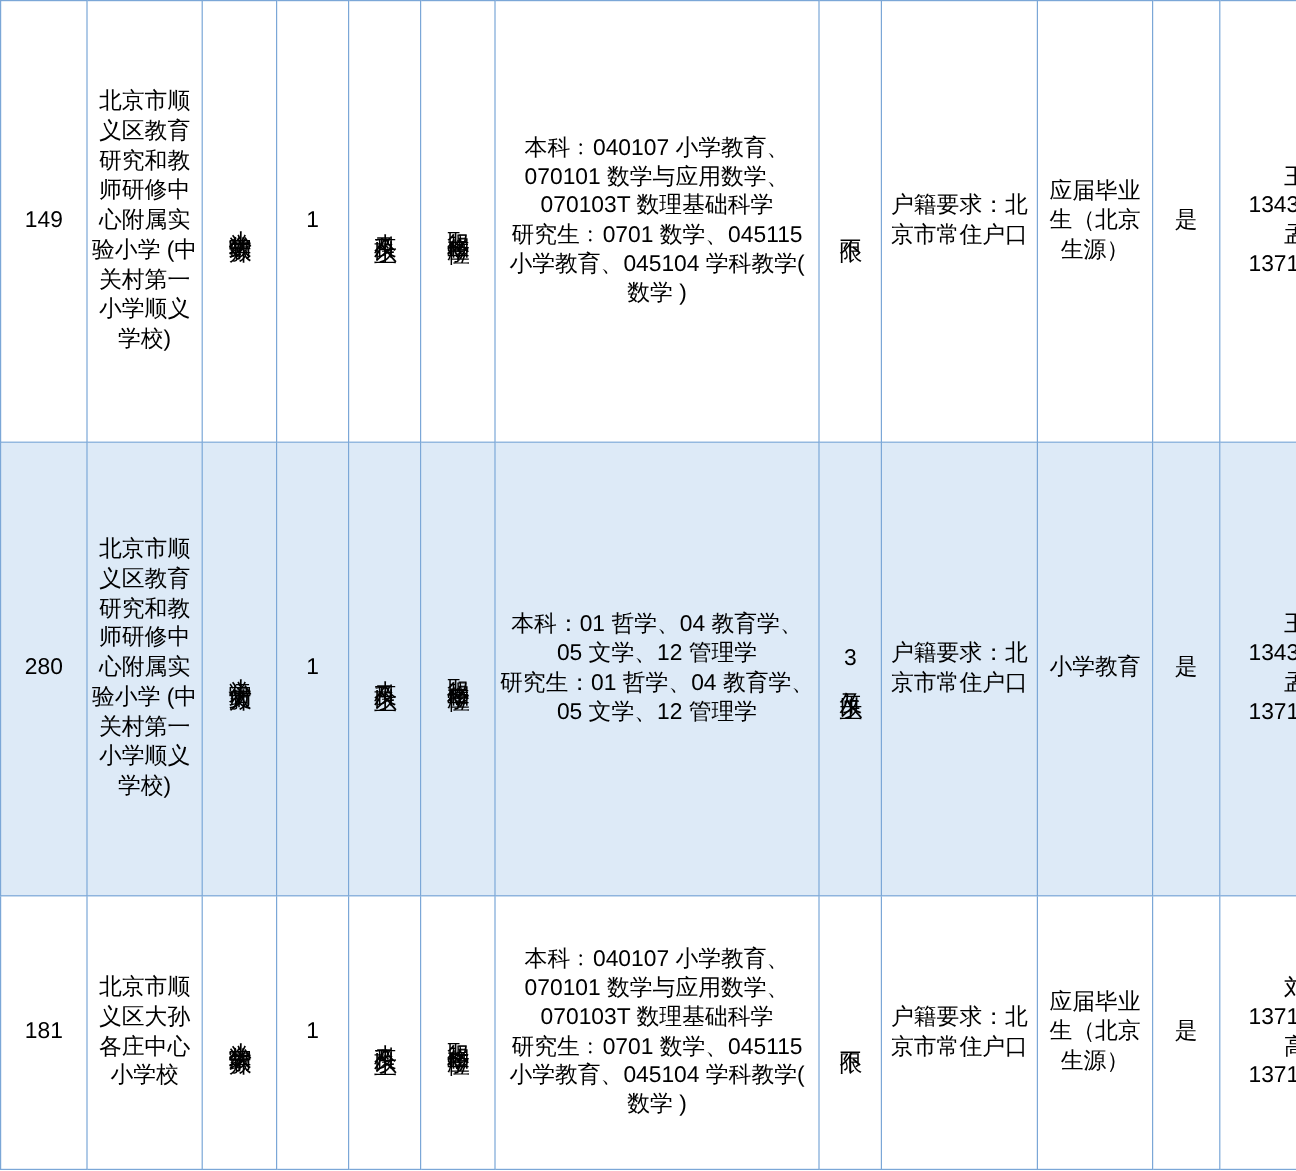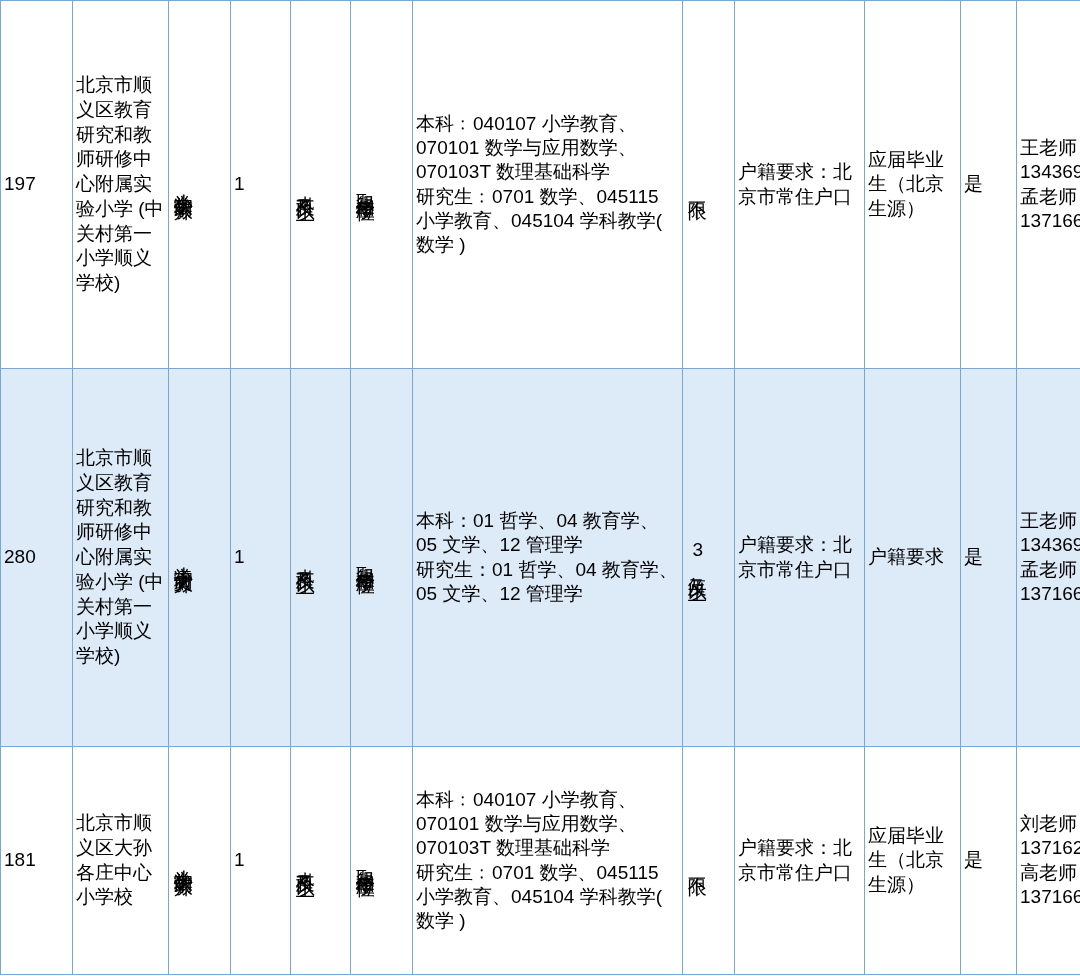--- a/index.html
+++ b/index.html
@@ -14,21 +14,21 @@
     color: #000000;
     overflow: hidden;
   }
   table.recruit-table {
     width: 1080px;
     border-collapse: collapse;
     table-layout: fixed;
   }
   table.recruit-table td {
     border: 1px solid #7ba7d7;
-    text-align: left;
+    text-align: center;
     vertical-align: middle;
     padding: 16px 3px;
     font-size: 19px;
     line-height: 1.28;
     word-break: break-word;
   }
   
   col.c-no      { width: 72px; }
   col.c-unit    { width: 96px; }
   col.c-post    { width: 62px; }
@@ -95,21 +95,21 @@
       <col class="c-degree">
       <col class="c-major">
       <col class="c-exp">
     <col class="c-other">
       <col class="c-ident">
       <col class="c-inter">
       <col class="c-contact">
   </colgroup>
   <tbody>
     <tr class="row-plain" style="height:368px">
-      <td class="cell-no">197</td>
+      <td class="cell-no">149</td>
       <td><span class="cell-unit">北京市顺义区教育研究和教师研修中心附属实验小学 (中关村第一小学顺义学校)</span></td>
       <td><span class="vertical">小学数学教师</span></td>
       <td>1</td>
       <td><span class="vertical">本科及以上</span></td>
       <td><span class="vertical">取得相应学位</span></td>
       <td class="cell-major nowrapline">本科﹕040107 小学教育、070101 数学与应用数学、070103T 数理基础科学
 研究生﹕0701 数学、045115 小学教育、045104 学科教学( 数学 )</td>
       <td><span class="vertical">不限</span></td>
       <td class="cell-other">户籍要求：北京市常住户口</td>
       <td class="cell-ident">应届毕业生（北京生源）</td>
@@ -121,21 +121,21 @@
       <td class="cell-no">280</td>
       <td><span class="cell-unit">北京市顺义区教育研究和教师研修中心附属实验小学 (中关村第一小学顺义学校)</span></td>
       <td><span class="vertical">小学语文教师</span></td>
       <td>1</td>
       <td><span class="vertical">本科及以上</span></td>
       <td><span class="vertical">取得相应学位</span></td>
       <td class="cell-major nowrapline">本科：01 哲学、04 教育学、05 文学、12 管理学
 研究生：01 哲学、04 教育学、05 文学、12 管理学</td>
       <td><span class="vertical">3年及以上</span></td>
       <td class="cell-other">户籍要求：北京市常住户口</td>
-      <td class="cell-ident">户籍要求</td>
+      <td class="cell-ident">小学教育</td>
       <td>是</td>
       <td class="cell-contact nowrapline">王老师13436981613
 孟老师13716653571</td>
     </tr>
     <tr class="row-plain" style="height:228px">
       <td class="cell-no">181</td>
       <td><span class="cell-unit">北京市顺义区大孙各庄中心小学校</span></td>
       <td><span class="vertical">小学数学教师</span></td>
       <td>1</td>
       <td><span class="vertical">本科及以上</span></td>

